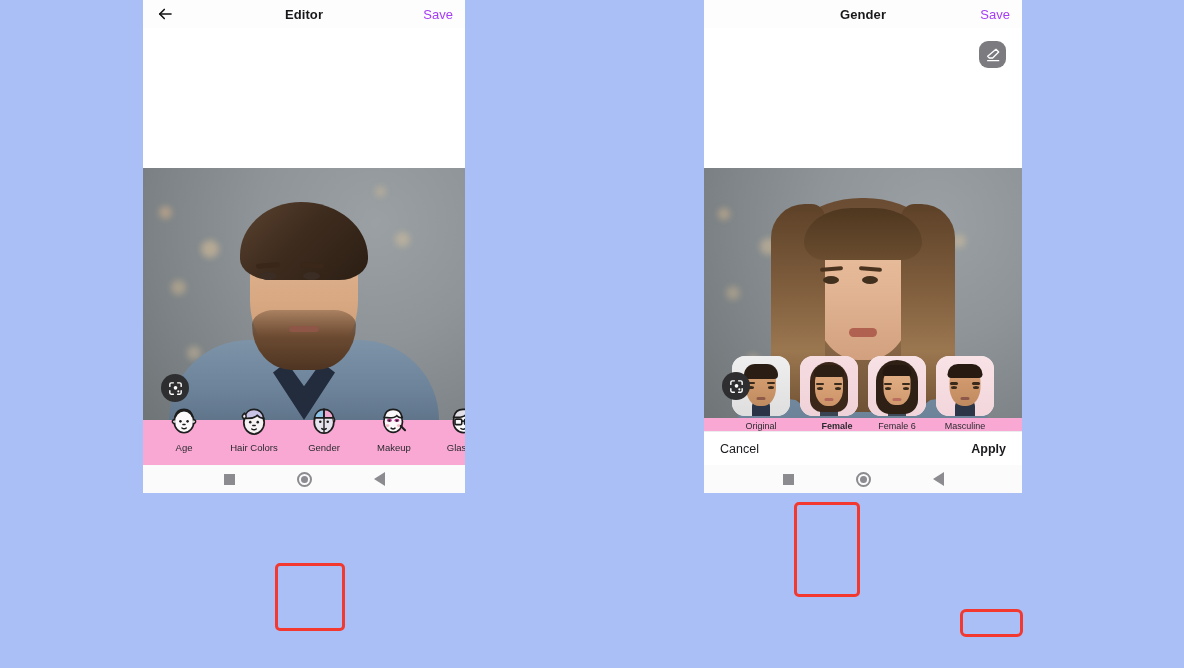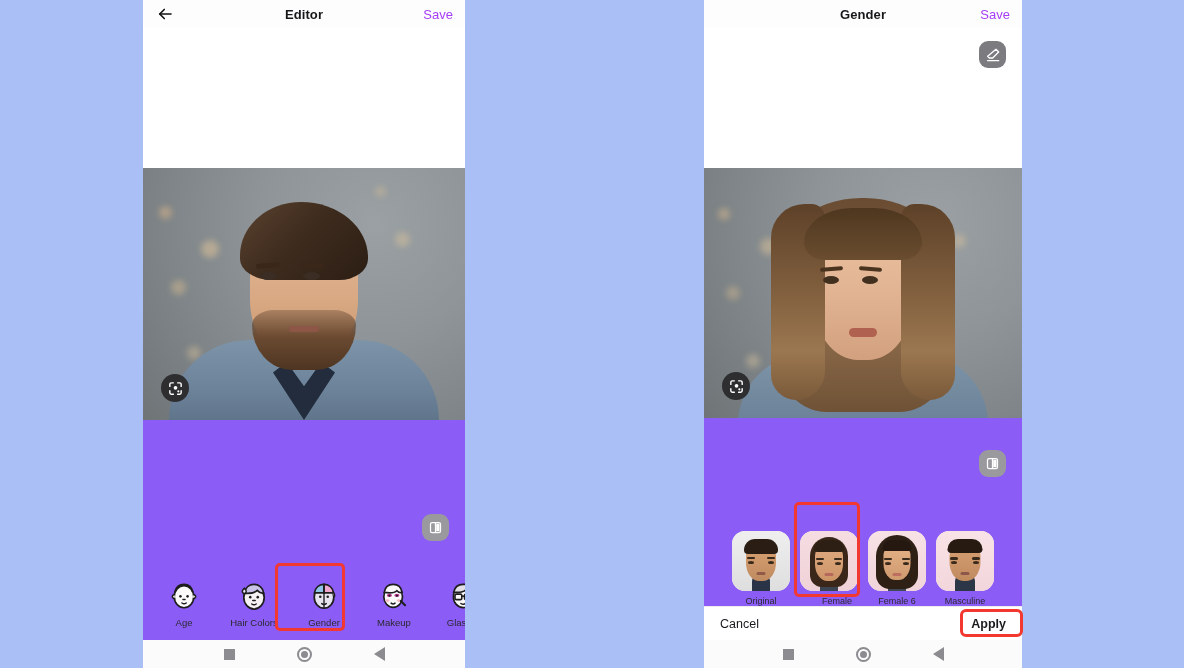--- a/index.html
+++ b/index.html
@@ -6,21 +6,21 @@
   html, body {
     width: 1184px; height: 668px;
     background: #a9bff5;
     font-family: "Liberation Sans", sans-serif;
     overflow: hidden;
   }
   .stage { position: relative; width: 1184px; height: 668px; background: #a9bff5; }
 
   
   .phone {
-    position: absolute; top: 0; height: 668px;
+    position: absolute; top: 0; height: 493px;
     background: #ffffff;
     overflow: hidden;
     display: flex; flex-direction: column;
   }
   .phone.left  { left: 143px; width: 322px; }
   .phone.right { left: 704px; width: 318px; }
 
   
   .appbar {
     position: relative; height: 28px; flex: 0 0 auto;
@@ -152,21 +152,21 @@
             width: 28px; height: 9px; border-radius: 8px; background: #b0614f; }
 
   .lens-chip {
     position: absolute; left: 18px; bottom: 18px;
     width: 28px; height: 28px; border-radius: 50%;
     background: #2e2e30; display: flex; align-items: center; justify-content: center;
     cursor: pointer; z-index: 5;
   }
 
   
-  .lower { position: relative; flex: 1 1 auto; background: #8b5cf6; }
+  .lower { position: relative; flex: 1 1 auto; background: #f9a8d4; }
 
   .compare-chip {
     position: absolute; width: 27px; height: 27px; border-radius: 9px;
     background: #9a9a9e; display: flex; align-items: center; justify-content: center;
     cursor: pointer;
   }
   .phone.left  .compare-chip { right: 16px; top: 94px; }
   .phone.right .compare-chip { right: 16px; top: 32px; }
 
   
@@ -186,21 +186,21 @@
   .thumb-row {
     position: absolute; left: 0; right: 0; bottom: 62px;
     display: flex; justify-content: center; gap: 10px;
   }
   .thumb { width: 58px; display: flex; flex-direction: column; align-items: center; gap: 5px; cursor: pointer; }
   .thumb-img {
     width: 58px; height: 60px; border-radius: 13px; overflow: hidden; position: relative;
     background: #e9e9ec;
   }
   .thumb-label { font-size: 9px; color: #2a2a2e; }
-  .thumb.selected .thumb-label { font-weight: 400; padding-left: 16px; }
+  .thumb.selected .thumb-label { font-weight: 700; padding-left: 16px; }
 
   
   .tf { position: absolute; inset: 0; }
   .tf-bg { position: absolute; inset: 0; }
   .tf-hair { position: absolute; left: 50%; transform: translateX(-50%); }
   .tf-face { position: absolute; left: 50%; transform: translateX(-50%);
              border-radius: 18px 18px 16px 16px / 15px 15px 22px 22px; }
   .tf-neck { position: absolute; left: 50%; transform: translateX(-50%); bottom: 0; }
   .tf-eye  { position: absolute; width: 6px; height: 3px; border-radius: 50%; background: #3a2a1c; }
   .tf-brow { position: absolute; width: 8px; height: 2px; border-radius: 2px; background: #3a2a1c; }

